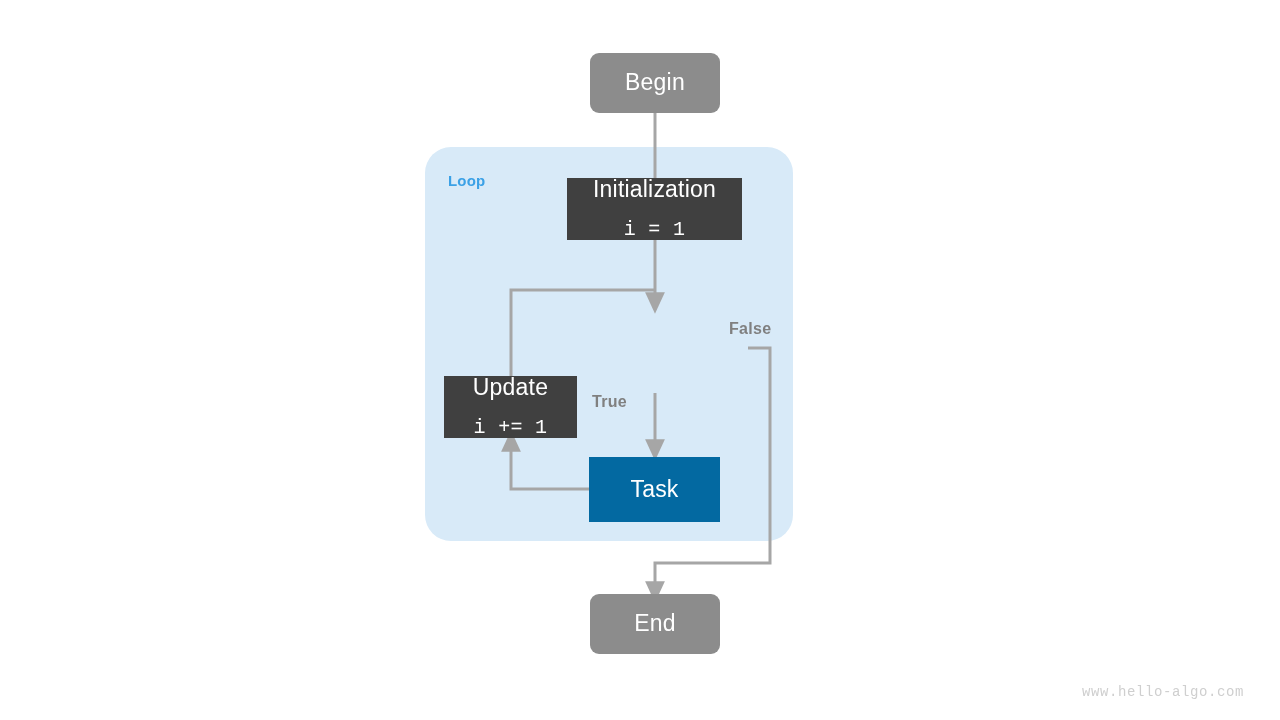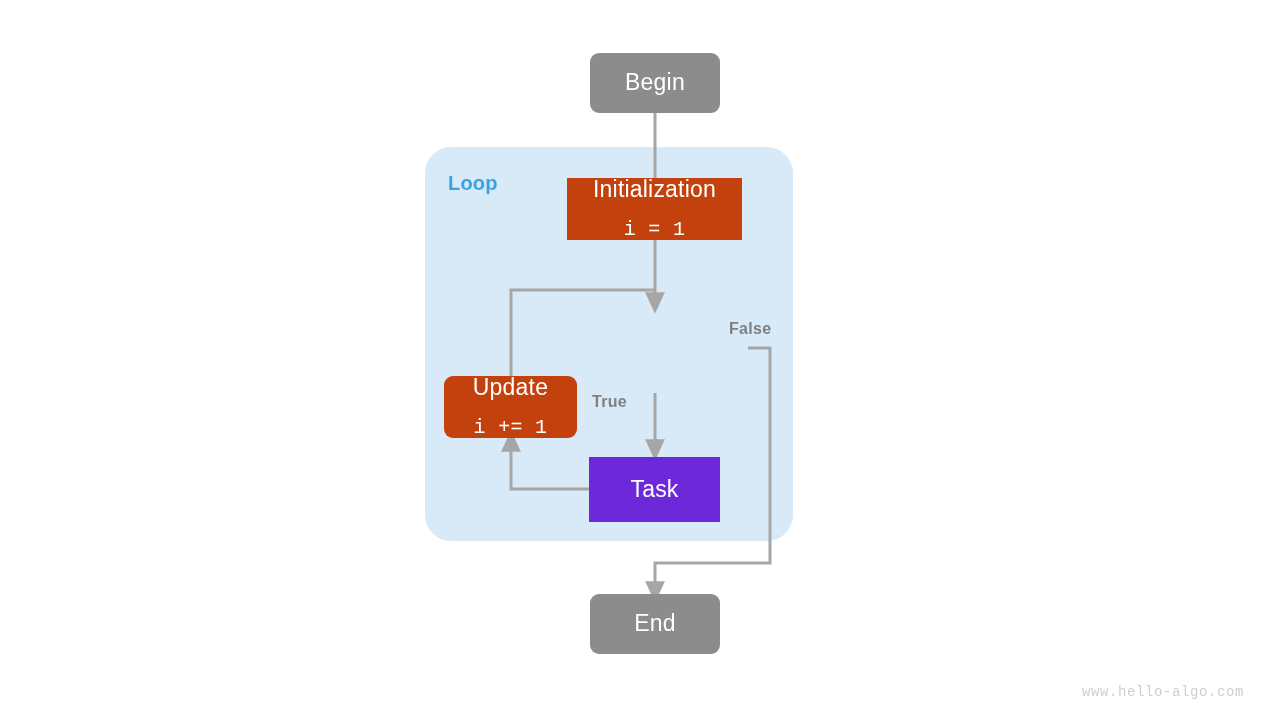--- a/index.html
+++ b/index.html
@@ -59,26 +59,26 @@
   }
 
   
   .terminator {
     background: #8c8c8c;
     border-radius: 9px;
   }
 
   
   .process-blue {
-    background: #c2410c;
+    background: #404040;
   }
 
   
   .process-green {
-    background: #6d28d9;
+    background: #0369a1;
   }
 
   
   .decision {
     position: absolute;
     display: flex;
     align-items: center;
     justify-content: center;
   }
   .decision .diamond-bg {
@@ -98,21 +98,21 @@
 
   
   #loop-container {
     position: absolute;
     background: #d8eaf8;
     border-radius: 26px;
   }
   #loop-label {
     position: absolute;
     color: #3ba1e6;
-    font-size: 20px;
+    font-size: 15px;
     font-weight: bold;
     font-family: "Liberation Sans", sans-serif;
     letter-spacing: 0.2px;
   }
 
   
   .edge-label {
     position: absolute;
     color: #808080;
     font-size: 16px;
@@ -165,21 +165,21 @@
   <div class="node terminator" style="left:590px; top:53px; width:130px; height:60px;">
     <span class="title">Begin</span>
   </div>
 
   <div class="node process-blue" style="left:567px; top:178px; width:175px; height:62px;">
     <span class="title">Initialization</span>
     <span class="code">i = 1</span>
   </div>
 
 
-  <div class="node process-blue" style="left:444px; top:376px; width:133px; height:62px;border-radius:9px;">
+  <div class="node process-blue" style="left:444px; top:376px; width:133px; height:62px;">
     <span class="title">Update</span>
     <span class="code">i += 1</span>
   </div>
 
   <div class="node process-green" style="left:589px; top:457px; width:131px; height:65px;">
     <span class="title">Task</span>
   </div>
 
   <div class="node terminator" style="left:590px; top:594px; width:130px; height:60px;">
     <span class="title">End</span>

